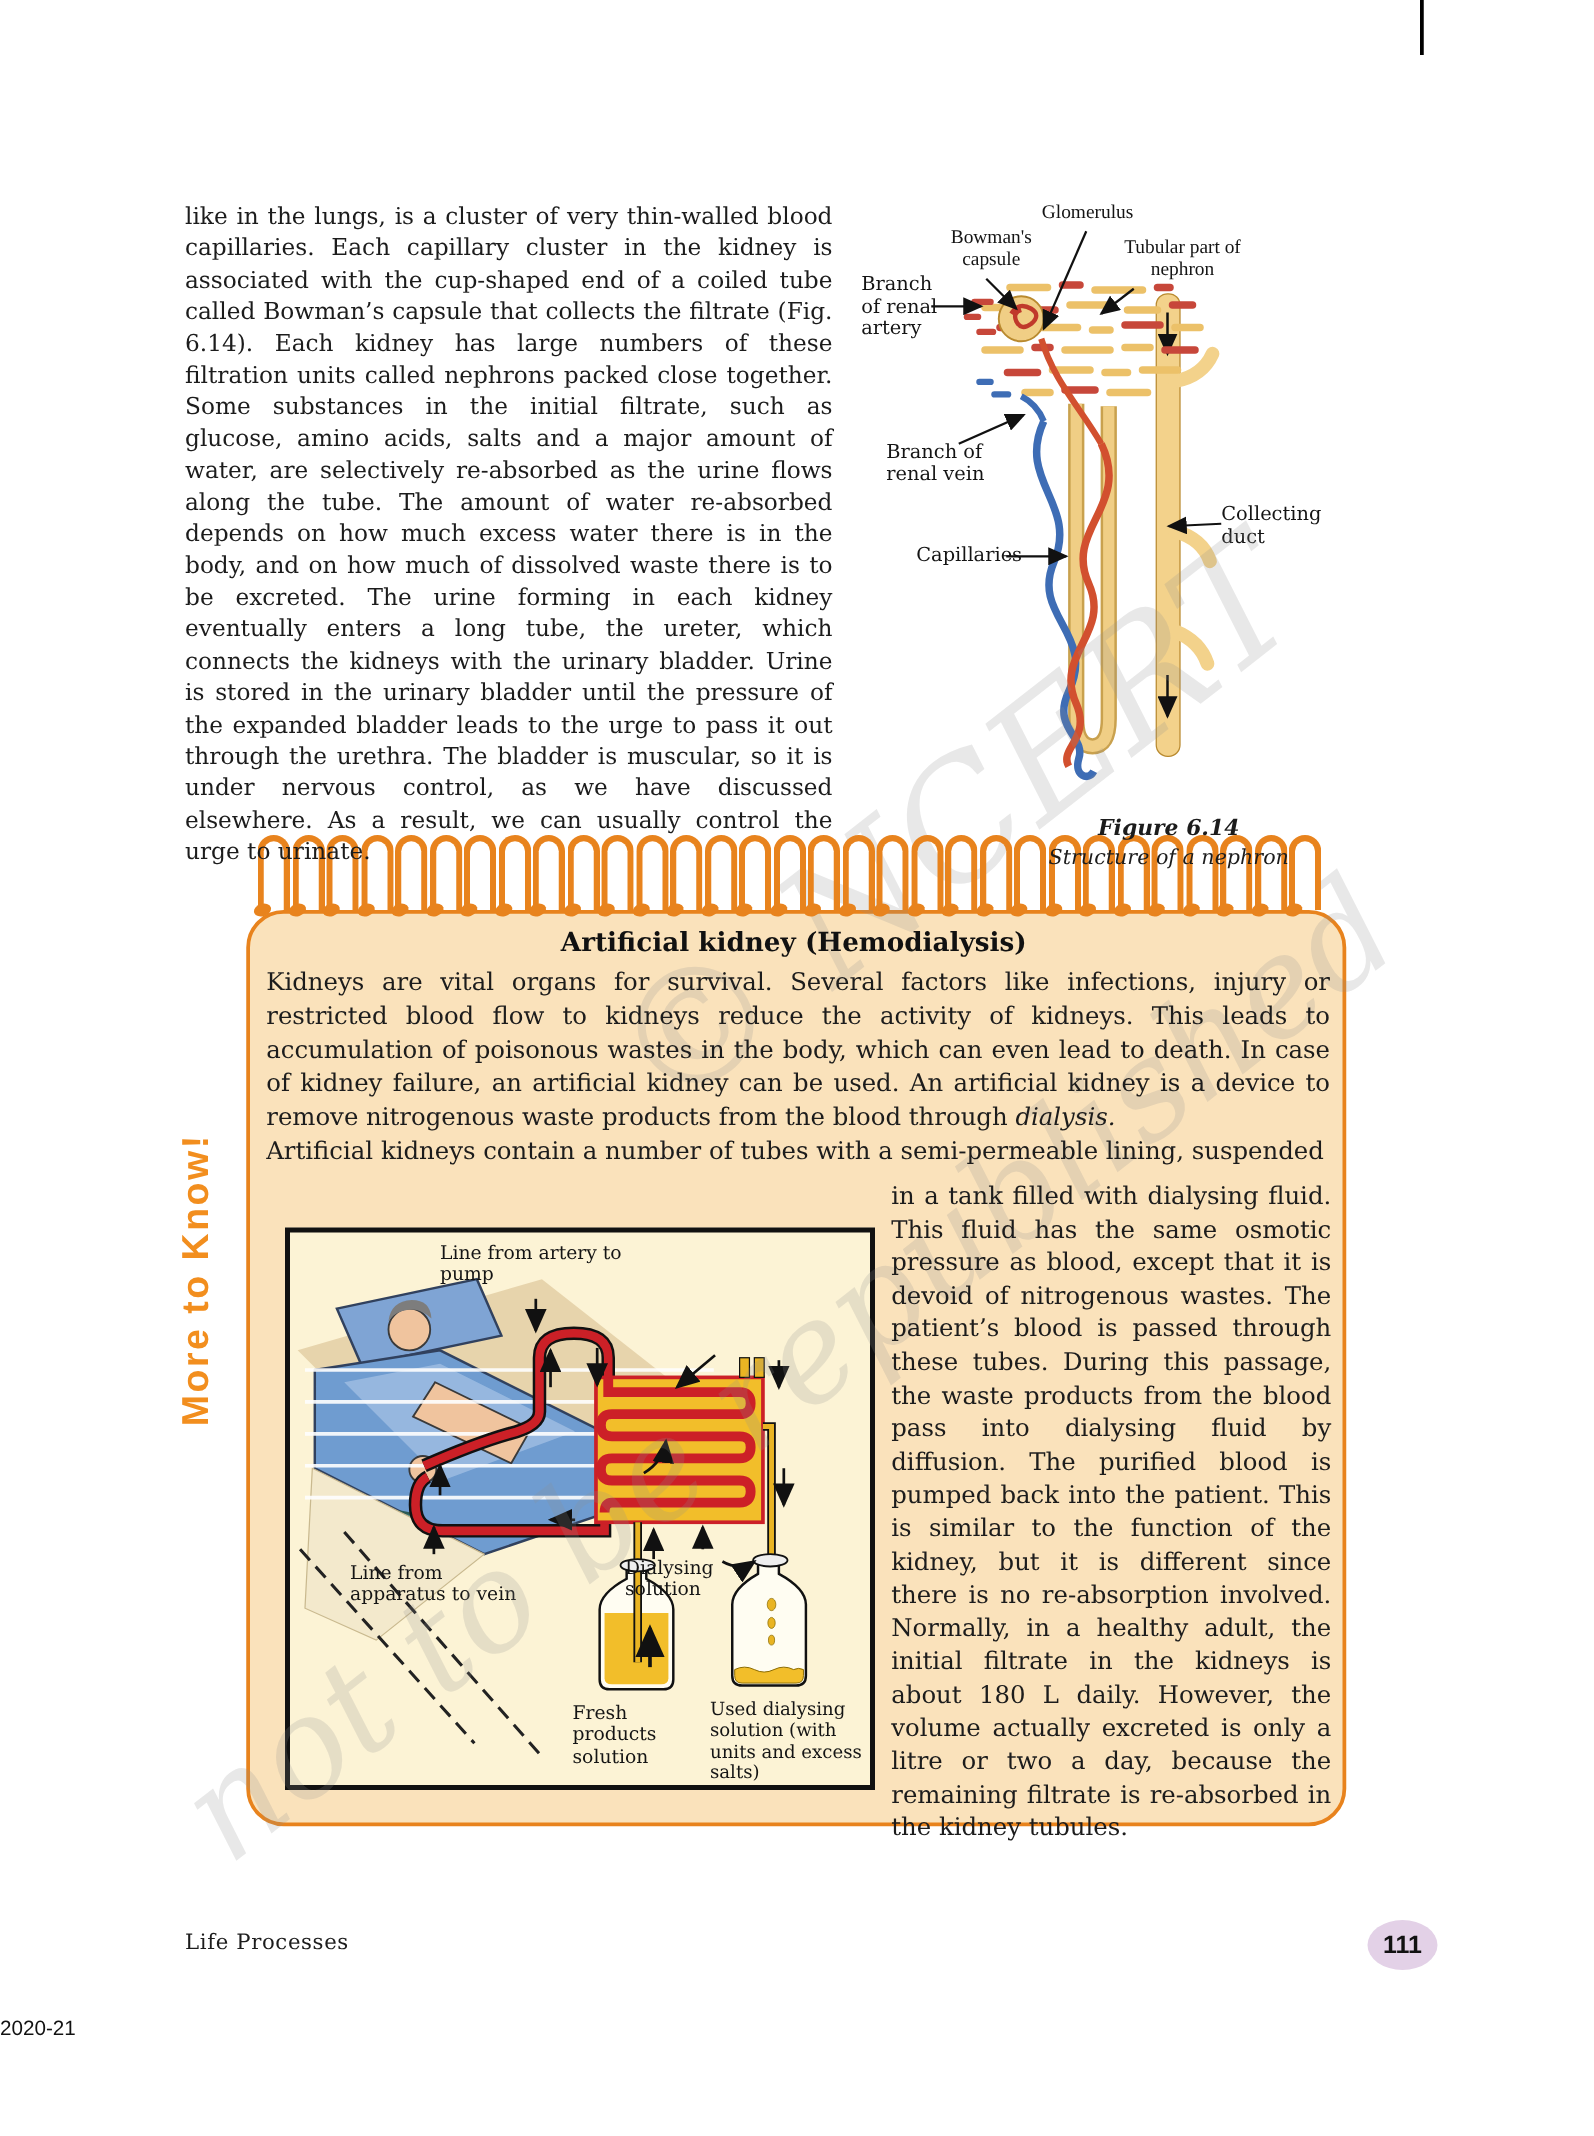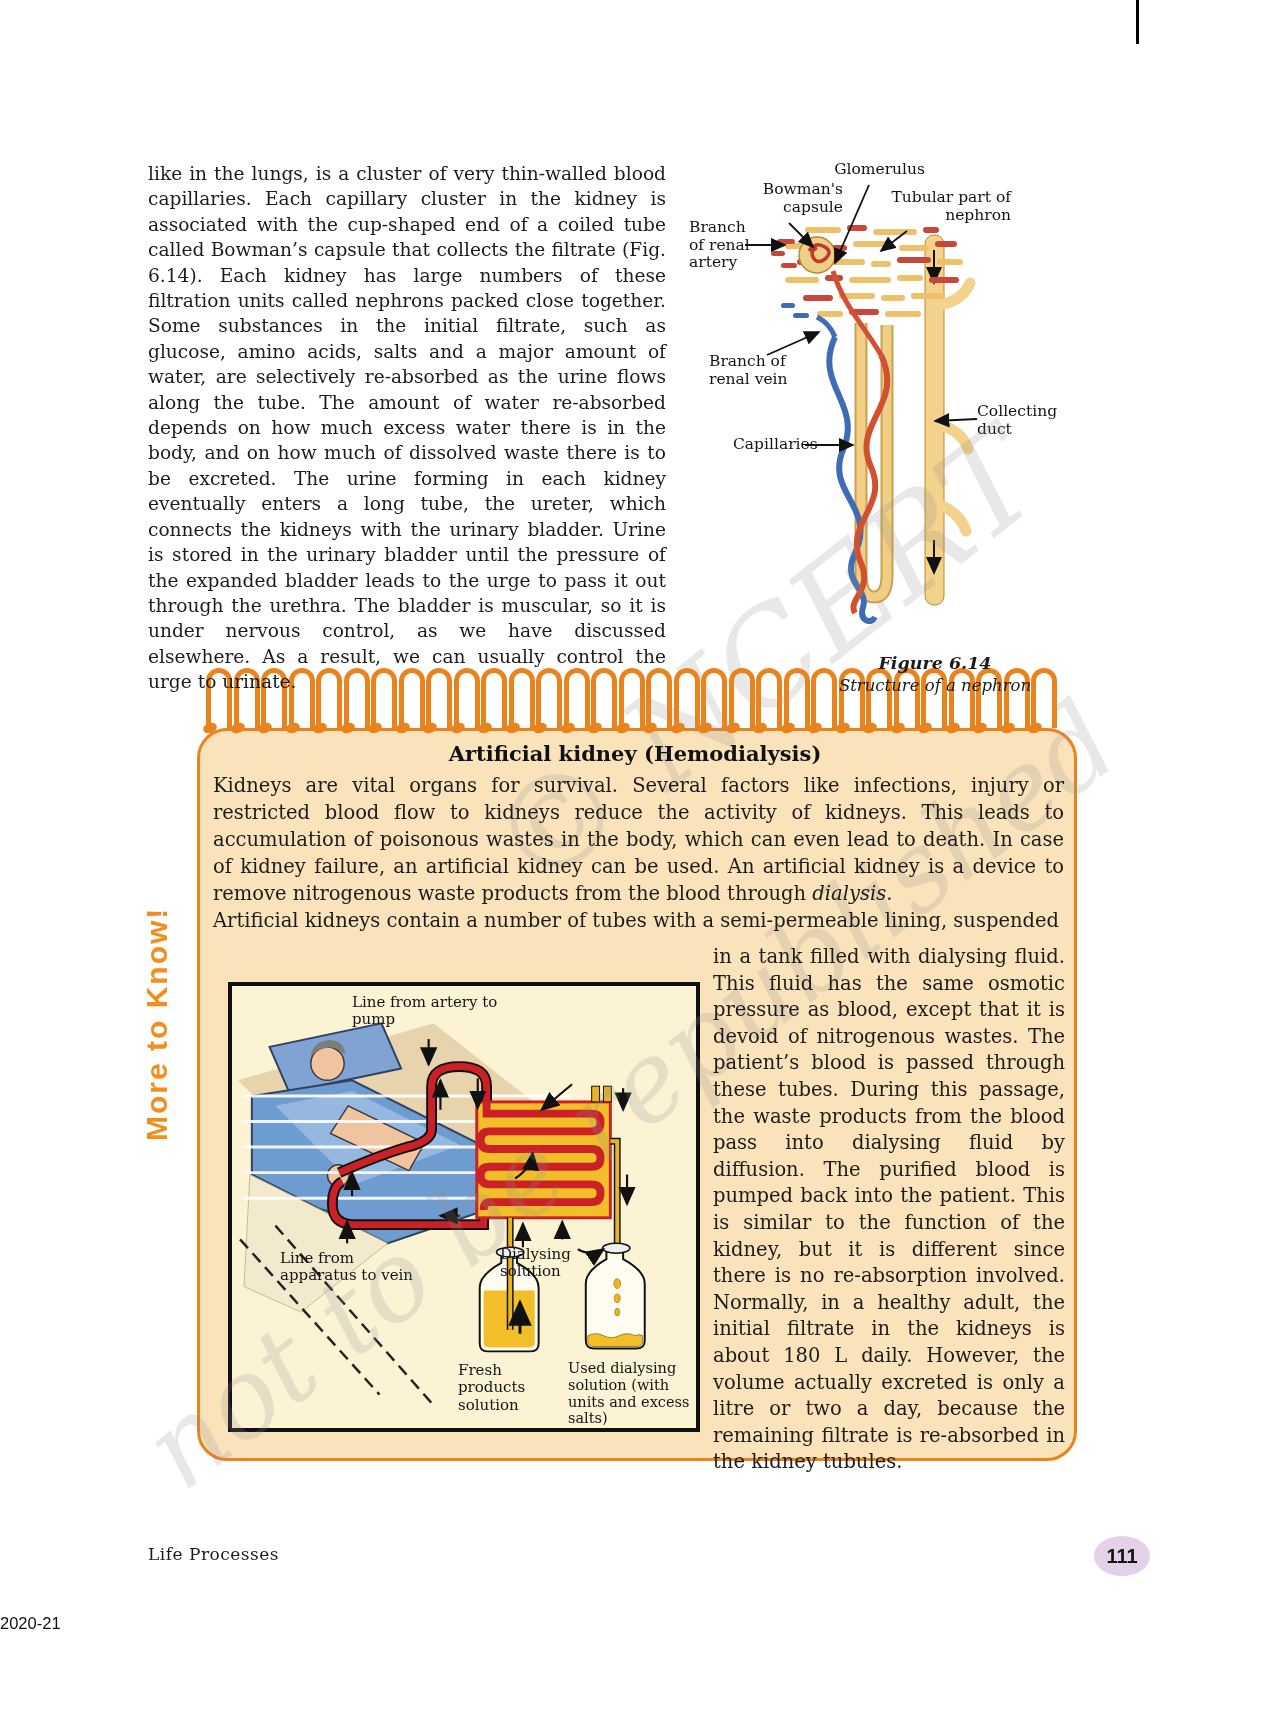--- a/index.html
+++ b/index.html
@@ -14,21 +14,21 @@
   .wm2{left:60px;top:1110px;width:940px;font-size:110px;transform:rotate(-38deg);}
 
   
   .main-para{position:absolute;left:148px;top:161px;width:518px;z-index:10;
              font-size:18.6px;line-height:25.4px;text-align:justify;}
 
   
   .nephron{position:absolute;left:685px;top:155px;width:455px;height:560px;}
   .nephron svg{position:absolute;left:0;top:0;}
   .nlabel{position:absolute;font-size:15.5px;line-height:1.14;color:#141414;}
-  .nl-center{text-align:right;}
+  .nl-center{text-align:center;font-family:Liberation Serif, serif;}
   .ncap1{position:absolute;left:140px;top:498px;width:220px;text-align:center;
          font-weight:700;font-style:italic;font-size:17.5px;z-index:10;}
   .ncap2{position:absolute;left:110px;top:521px;width:280px;text-align:center;
          font-style:italic;font-size:16.5px;z-index:10;}
 
   
   .mtk-box{position:absolute;left:197px;top:728px;width:874px;height:727px;
            background:#FAE2BB;border:3.5px solid #E8831D;border-radius:30px;}
   .coil{position:absolute;left:206px;top:664px;width:860px;height:64px;display:flex;
         gap:1.5px;align-items:flex-end;z-index:6;}

